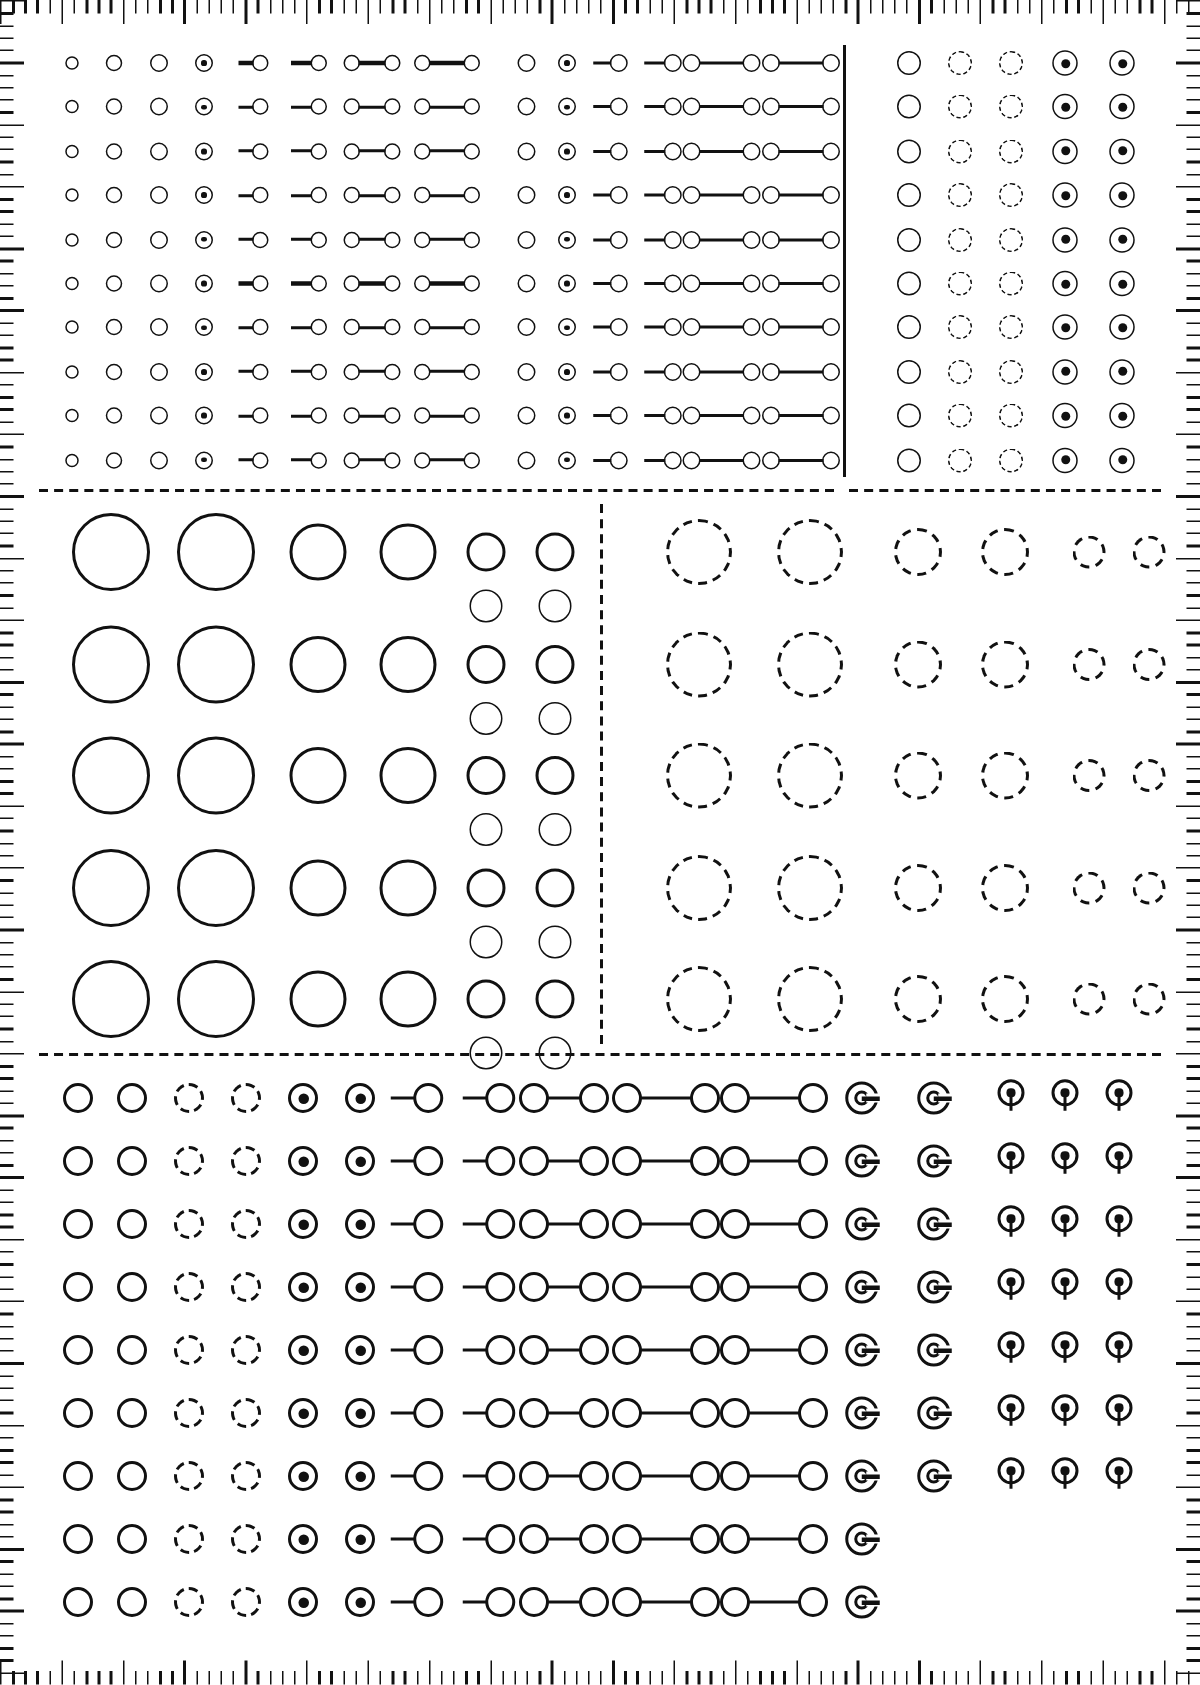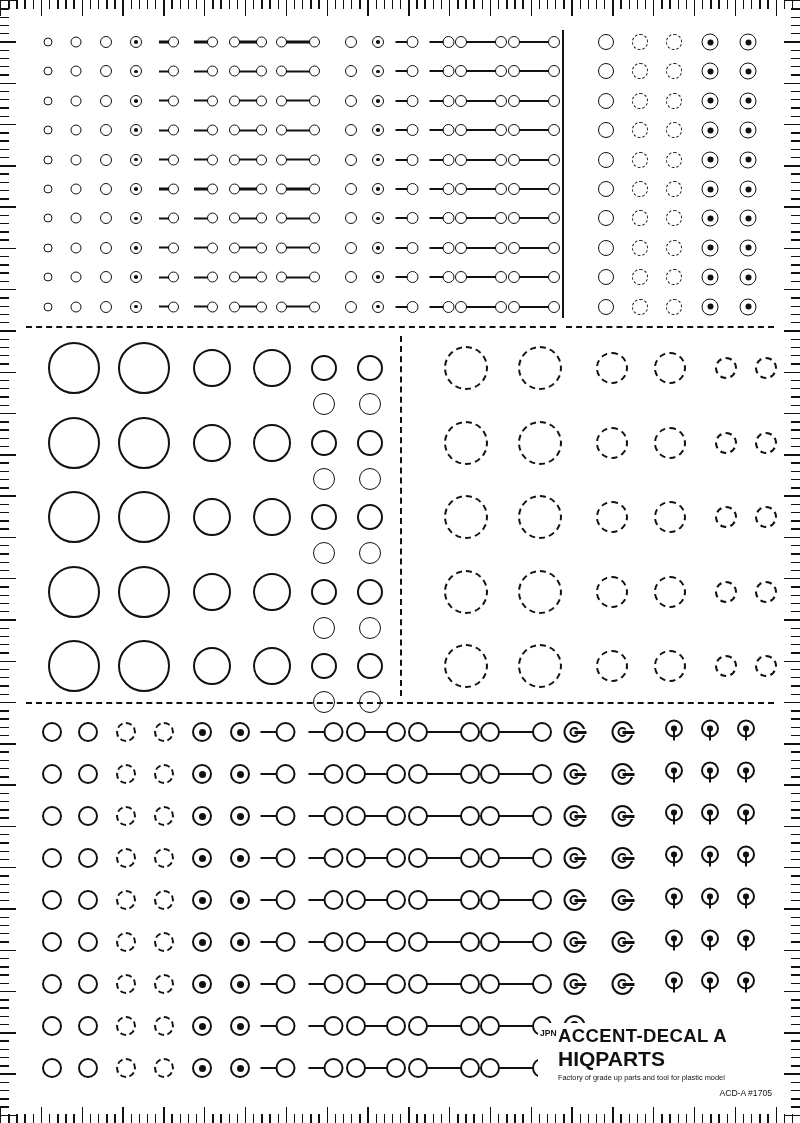--- a/index.html
+++ b/index.html
@@ -2512,22 +2512,15 @@
         <div style="position: absolute; left: 552px; top: 354px; transform: translate(-50%, -50%); display: flex; align-items: center;">
           <div class="cee" style="width: 29px; height: 22px;">
             <div class="outer" style="width: 22px; height: 22px; left: 0px; top: 0px; right: auto;"></div>
             <div class="inner" style="width: 10.12px; height: 10.12px; left: 5.94px; top: 5.94px;"></div>
             <div class="gap" style="width: 9.24px; height: 6.6px; left: 13.64px; top: 7.7px;"></div>
             <div class="tail" style="width: 12.1px; left: 10.56px; top: 10.34px;"></div>
           </div>
         </div>
       </div>
 
-    <div class="logo">
-      <div class="jpn">JPN</div>
-      <div class="title">ACCENT-DECAL A</div>
-      <div class="brand"><span>HI</span><span class="q">Q</span><span>PARTS</span></div>
-      <div class="tag">Factory of grade up parts and tool for plastic model</div>
-      <div class="code">ACD-A #1705</div>
-    </div>
 
   </div>
 </div>
 
 </body></html>

